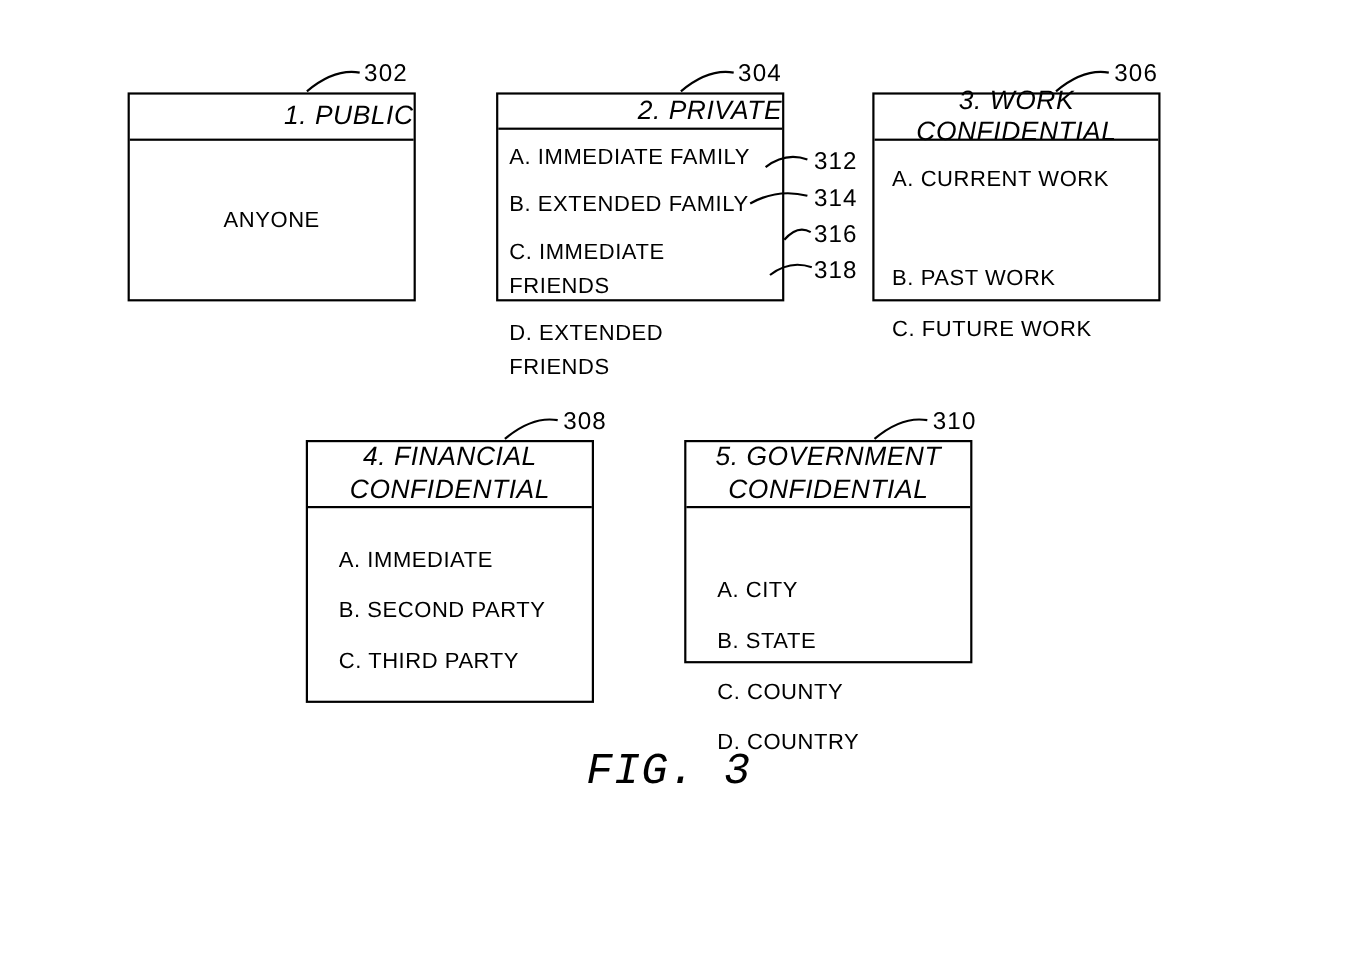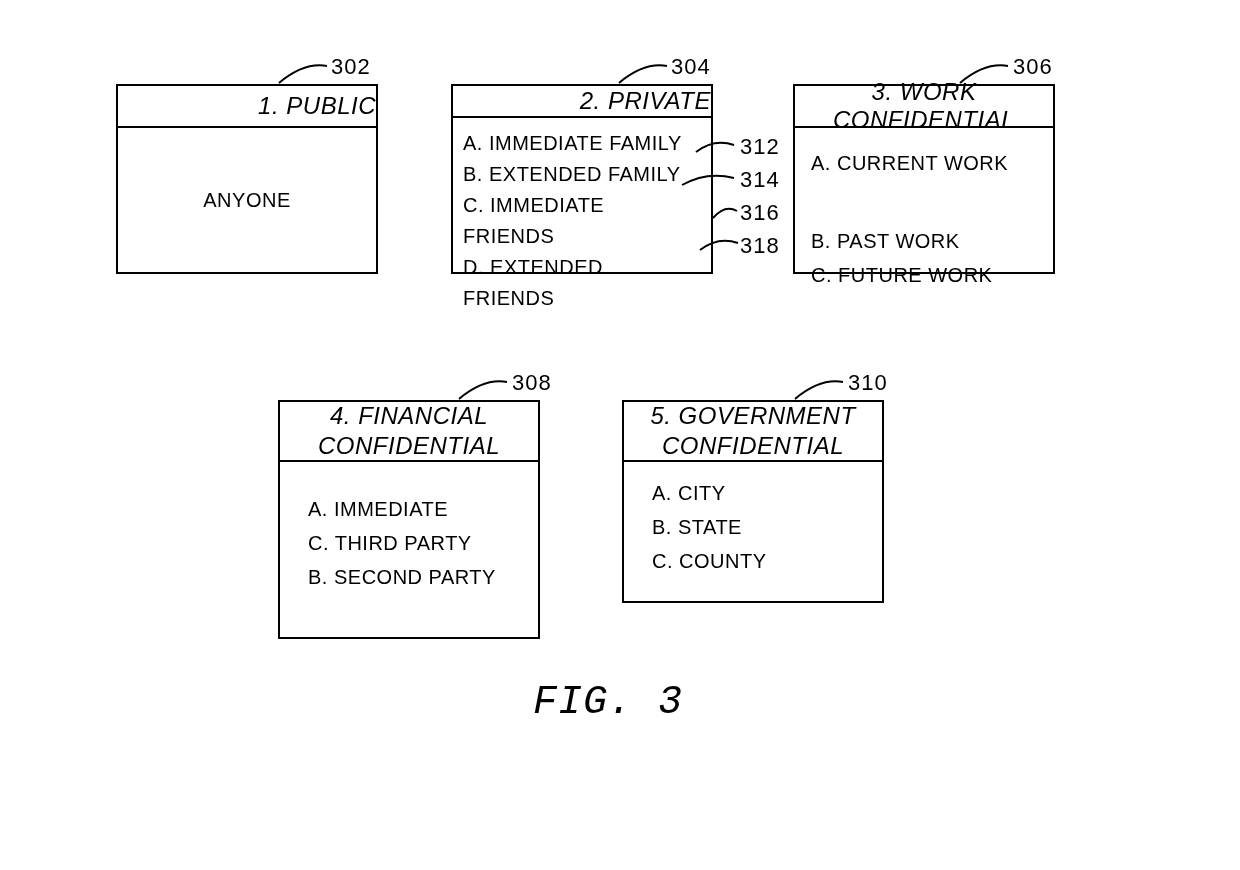--- a/index.html
+++ b/index.html
@@ -37,20 +37,21 @@
     .body-center {
       display: flex;
       align-items: center;
       justify-content: center;
       height: 100%;
     }
     .body-list {
       padding: 12px 16px;
       display: flex;
       flex-direction: column;
+      gap: 12px;
     }
     .body-list .item {
       line-height: 1.55;
     }
     .ref-label {
       position: absolute;
       font-size: 22px;
       letter-spacing: 1px;
     }
     .callout {
@@ -147,39 +148,40 @@
   </svg>
 </div>
 <div class="ref-label" style="left:1013px; top:54px;">306</div>
 
 <div class="box" style="left:278px; top:400px; width:262px; height:239px;">
   <div class="box-header" style="height:60px; line-height:1.25;">
     <span>4. FINANCIAL CONFIDENTIAL</span>
   </div>
   <div class="box-body body-list" style="padding-top:30px; padding-left:28px;">
     <div class="item" style="line-height:1.7;">A. IMMEDIATE</div>
+    <div class="item" style="line-height:1.7;">B. SECOND PARTY</div>
     <div class="item" style="line-height:1.7;">C. THIRD PARTY</div>
-    <div class="item" style="line-height:1.7;">B. SECOND PARTY</div>
   </div>
 </div>
 <div class="callout" style="left:459px; top:378px;">
   <svg width="50" height="25">
     <path d="M 0 21 Q 25 0 48 4" stroke="#000" stroke-width="2" fill="none"></path>
   </svg>
 </div>
 <div class="ref-label" style="left:512px; top:370px;">308</div>
 
 <div class="box" style="left:622px; top:400px; width:262px; height:203px;">
   <div class="box-header" style="height:60px; line-height:1.25;">
     <span>5. GOVERNMENT CONFIDENTIAL</span>
   </div>
   <div class="box-body body-list" style="padding-top:14px; padding-left:28px;">
-    <div class="item" style="line-height:1.7;">A. CITY</div>
+    <div class="item" style="line-height:1.7;margin-top:44px;">A. CITY</div>
     <div class="item" style="line-height:1.7;">B. STATE</div>
     <div class="item" style="line-height:1.7;">C. COUNTY</div>
+    <div class="item" style="line-height:1.7;">D. COUNTRY</div>
   </div>
 </div>
 <div class="callout" style="left:795px; top:378px;">
   <svg width="50" height="25">
     <path d="M 0 21 Q 25 0 48 4" stroke="#000" stroke-width="2" fill="none"></path>
   </svg>
 </div>
 <div class="ref-label" style="left:848px; top:370px;">310</div>
 
 <div class="fig-caption" style="left:533px; top:680px;">FIG. 3</div>

